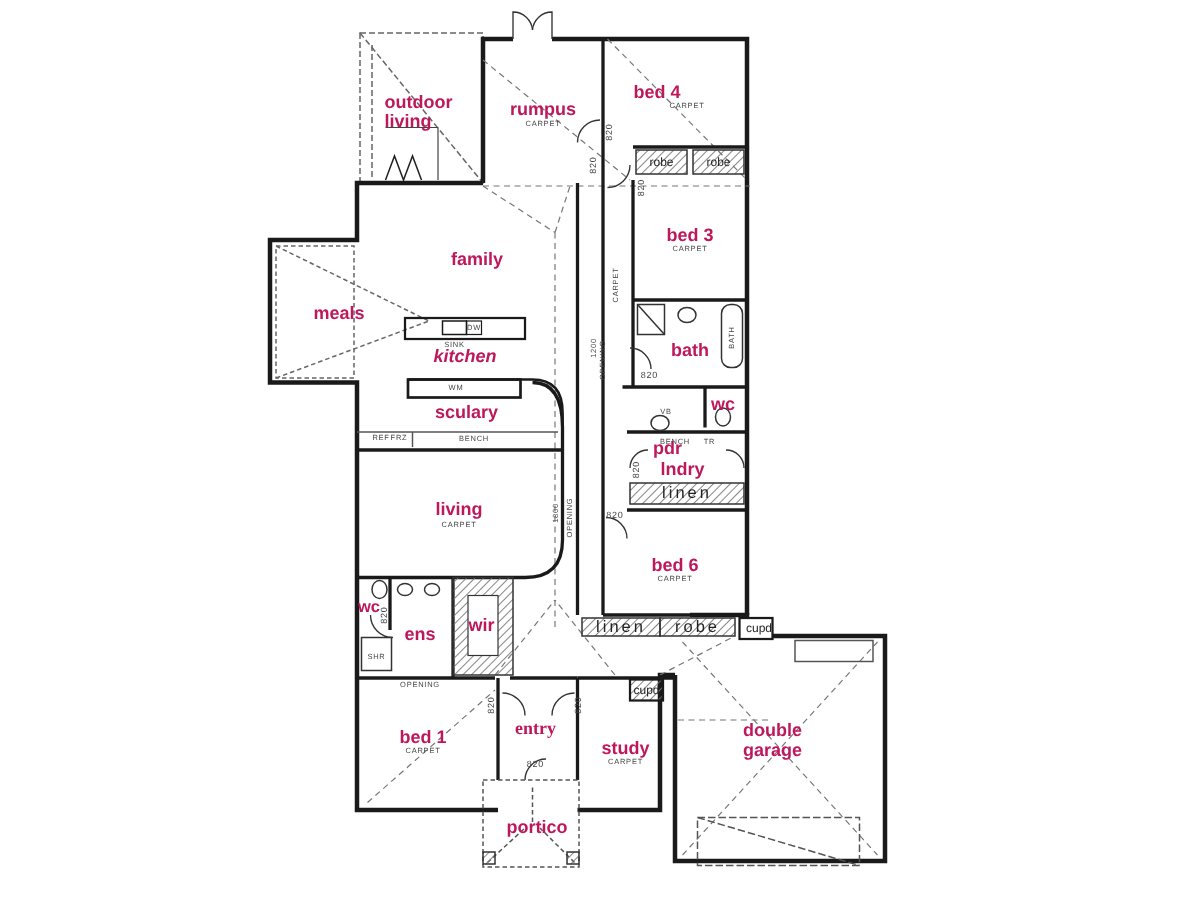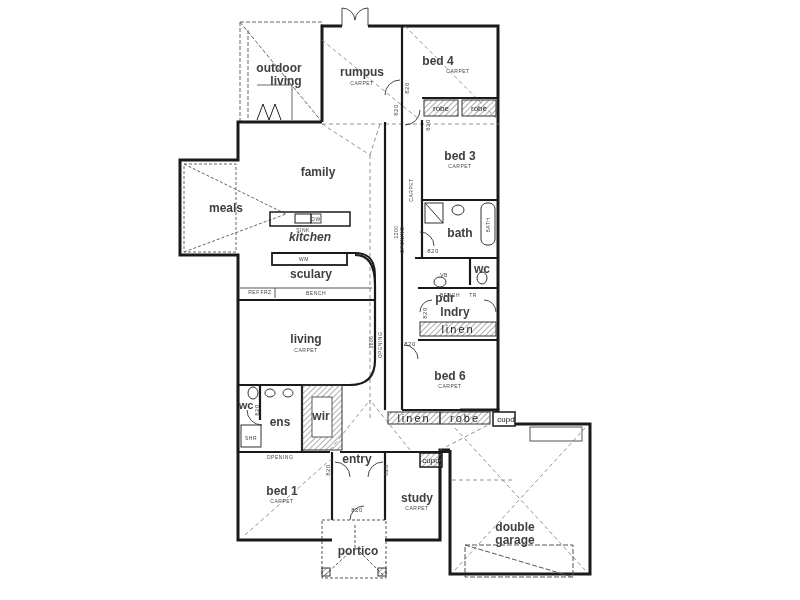--- a/index.html
+++ b/index.html
@@ -1,20 +1,20 @@
 <!DOCTYPE html>
 <html><head>
   <meta charset="utf-8">
   <style>
     html, body { margin:0; padding:0; background:#ffffff; }
     body { width:800px; height:600px; position:relative; overflow:hidden;
            font-family:"Liberation Sans", sans-serif; }
     svg { position:absolute; left:0; top:0; }
-    .lbl { position:absolute; font-weight:bold; color:#404040; font-size:12px;
-           transform:translate(-50%,-50%); white-space:nowrap; text-align:right; line-height:1.1; }
+    .lbl { position:absolute; font-weight:bold; color:#be185d; font-size:12px;
+           transform:translate(-50%,-50%); white-space:nowrap; text-align:left; line-height:1.1; }
     .sub { position:absolute; color:#444; font-size:5px; letter-spacing:0.5px;
            transform:translate(-50%,-50%); white-space:nowrap; }
     .vert { transform:translate(-50%,-50%) rotate(-90deg); }
     .store { position:absolute; color:#222; font-size:11px; letter-spacing:2px;
              transform:translate(-50%,-50%); white-space:nowrap; }
   </style>
 </head>
 <body>
 
 <svg width="800" height="600" viewBox="0 0 800 600">
@@ -206,24 +206,24 @@
 <div class="lbl" style="left:455px;top:313px;">lndry</div>
 <div class="lbl" style="left:306px;top:340px;">living</div>
 <div class="sub" style="left:306px;top:350px;">CARPET</div>
 <div class="lbl" style="left:450px;top:377px;">bed 6</div>
 <div class="sub" style="left:450px;top:386px;">CARPET</div>
 <div class="lbl" style="left:246px;top:405px;font-size:11px;">wc</div>
 <div class="lbl" style="left:280px;top:423px;">ens</div>
 <div class="lbl" style="left:321px;top:417px;">wir</div>
 <div class="lbl" style="left:282px;top:492px;">bed 1</div>
 <div class="sub" style="left:282px;top:501px;">CARPET</div>
-<div class="lbl" style="left:357px;top:460px;">entry</div>
+<div class="lbl" style="left:357px;top:486px;font-family:Liberation Serif, serif;">entry</div>
 <div class="lbl" style="left:417px;top:499px;">study</div>
 <div class="sub" style="left:417px;top:508px;">CARPET</div>
-<div class="lbl" style="left:515px;top:494px;white-space:pre;margin-top:40px;">double
+<div class="lbl" style="left:515px;top:494px;white-space:pre;">double
 garage</div>
 <div class="lbl" style="left:358px;top:552px;">portico</div>
 
 <div class="store" style="left:441px;top:108px;font-size:8px;letter-spacing:0;">robe</div>
 <div class="store" style="left:479px;top:108px;font-size:8px;letter-spacing:0;">robe</div>
 <div class="store" style="left:458px;top:329px;">linen</div>
 <div class="store" style="left:414px;top:418px;">linen</div>
 <div class="store" style="left:465px;top:418px;">robe</div>
 <div class="store" style="left:506px;top:419px;font-size:8px;letter-spacing:0;">cupd</div>
 <div class="store" style="left:431px;top:460px;font-size:8px;letter-spacing:0;">cupd</div>

